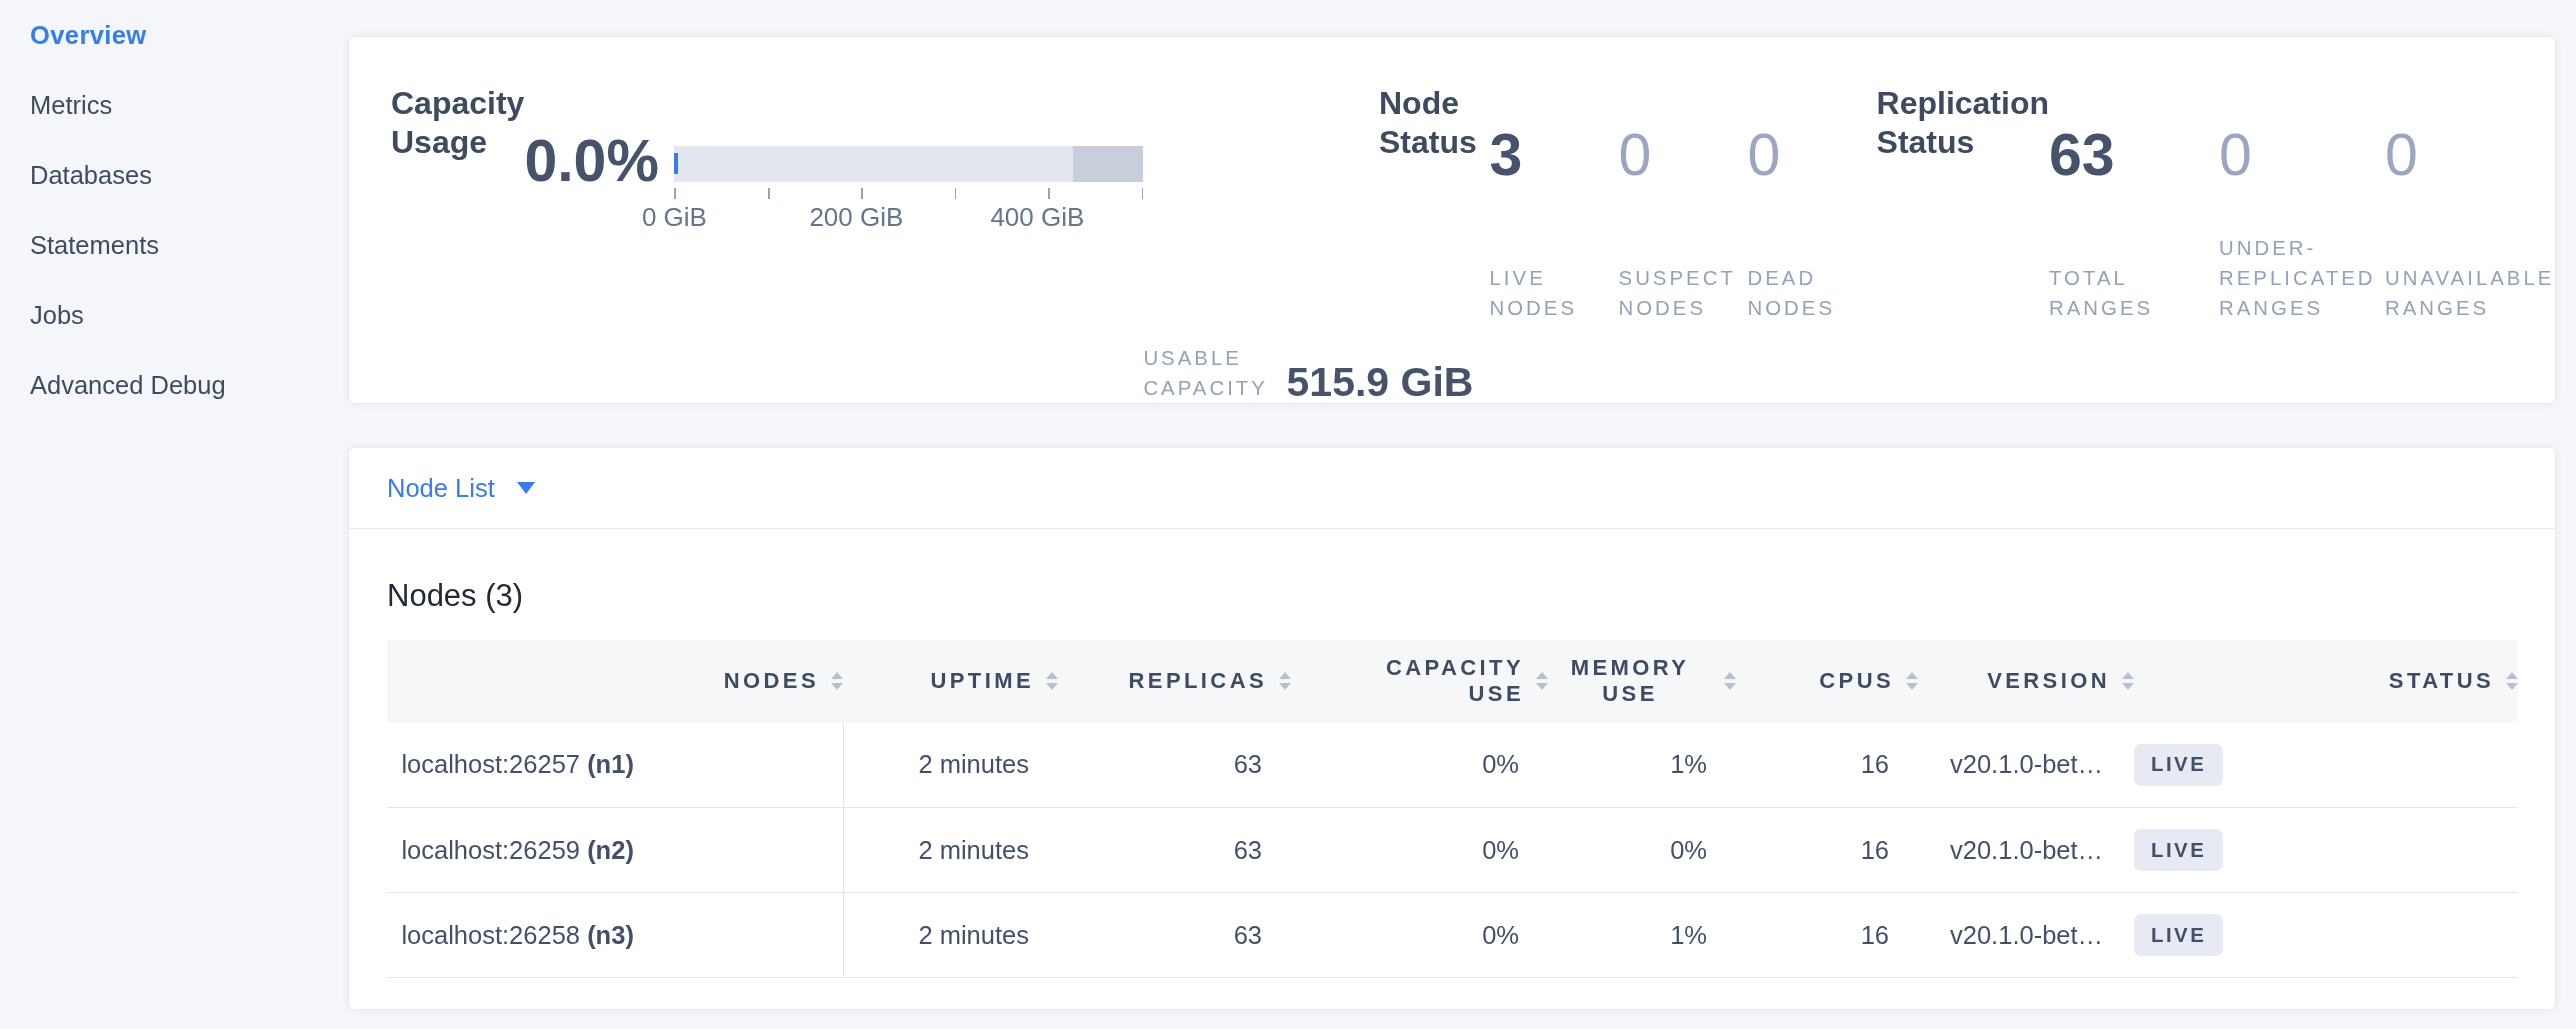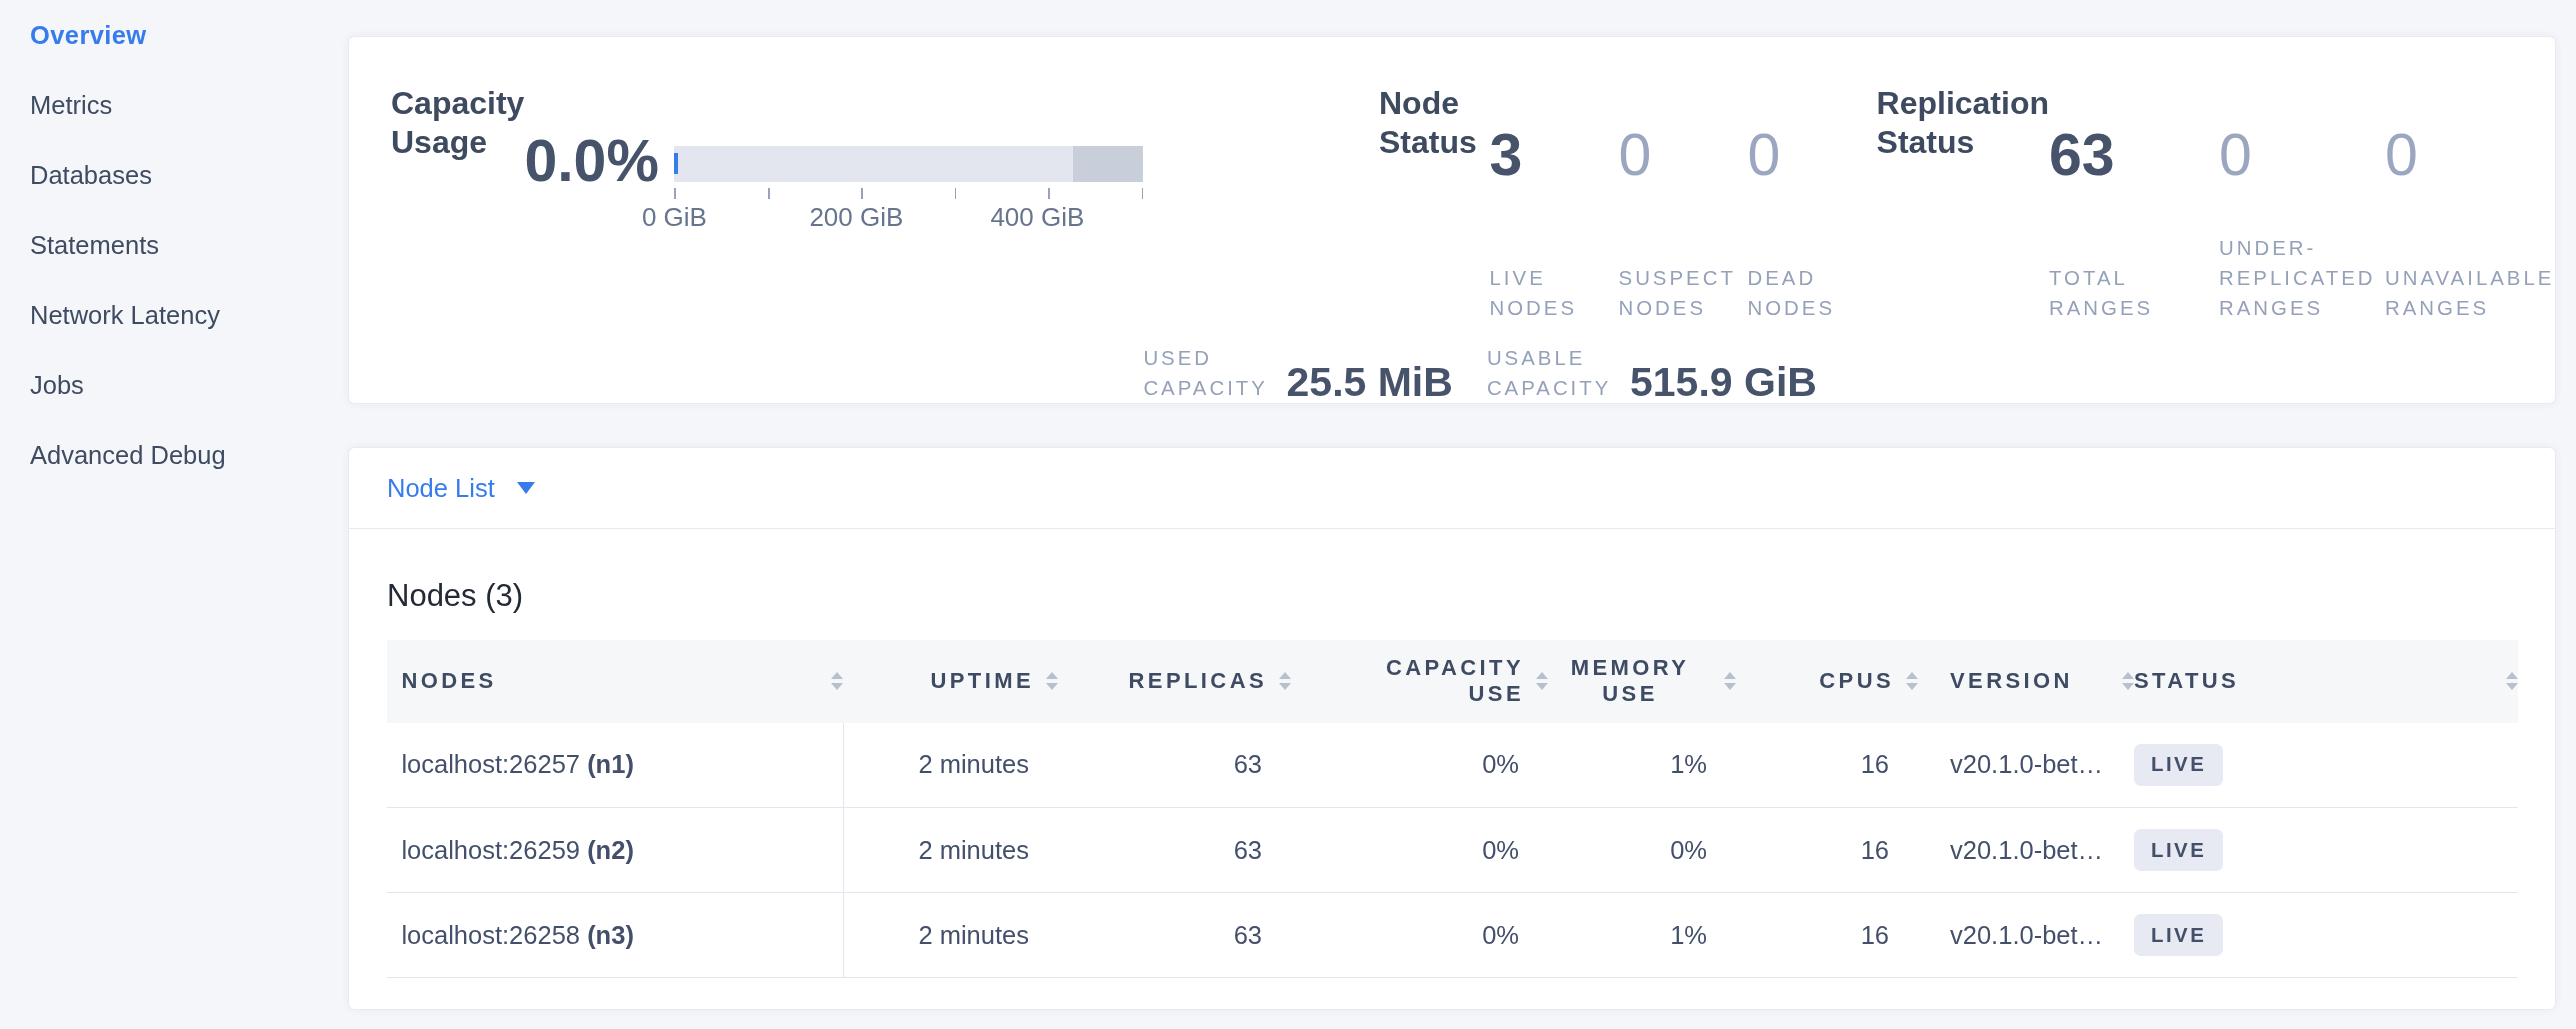--- a/index.html
+++ b/index.html
@@ -80,21 +80,21 @@
   .nl-caret{width:0;height:0;border-left:9.3px solid transparent;border-right:9.3px solid transparent;border-top:12px solid var(--accent);margin-left:22px;}
 
   .nl-content{padding:0 38px;}
   .nl-title{margin-top:48px;font-size:31px;line-height:37px;font-weight:500;color:#232a36;}
 
   table{border-collapse:collapse;table-layout:fixed;width:2131px;margin-top:25.5px;}
   thead tr{height:83px;background:var(--thead-bg);}
   th{font-size:22px;font-weight:700;letter-spacing:3.4px;color:#3e4b63;vertical-align:middle;cursor:pointer;}
   th .h{display:flex;align-items:center;gap:12px;}
   th.r .h{justify-content:flex-end;}
-  th.l .h{justify-content:space-between;}
+  th.l .h{justify-content:flex-end;}
   th .txt{display:inline-block;}
   th.col-capuse .txt{max-width:153px;text-align:right;}
   .sort{display:inline-flex;flex-direction:column;gap:4.2px;flex:0 0 auto;}
   .sort i{display:block;width:0;height:0;border-left:6px solid transparent;border-right:6px solid transparent;}
   .sort .up{border-bottom:7.6px solid #b9c0cd;}
   .sort .down{border-top:7.6px solid #b9c0cd;}
 
   tbody tr{height:85px;border-bottom:1.7px solid var(--row-border);}
   td{font-size:25.5px;color:#44506b;vertical-align:middle;}
   td.r{text-align:right;padding-right:29px;}
@@ -106,21 +106,20 @@
 </style>
 </head>
 <body>
 
 <nav class="sidebar">
   <ul>
     <li class="active">Overview</li>
     <li>Metrics</li>
     <li>Databases</li>
     <li>Statements</li>
-    <li>Network Latency</li>
     <li>Jobs</li>
     <li>Advanced Debug</li>
   </ul>
 </nav>
 
 <section class="panel summary">
 
   <div class="section sec-capacity">
     <h2 class="sec-title">Capacity Usage</h2>
     <div class="cap-row">
@@ -139,24 +138,20 @@
             <i></i>
         </div>
         <div class="tick-labels">
           <span class="tl-0">0 GiB</span>
           <span class="tl-200">200 GiB</span>
           <span class="tl-400">400 GiB</span>
         </div>
       </div>
     </div>
     <div class="cap-stats">
-      <div class="cap-stat">
-        <div class="stat-label" style="max-width:149px">USED CAPACITY</div>
-        <div class="cap-value">25.5 MiB</div>
-      </div>
       <div class="cap-stat">
         <div class="stat-label" style="max-width:149px">USABLE CAPACITY</div>
         <div class="cap-value">515.9 GiB</div>
       </div>
     </div>
   </div>
 
   <div class="section sec-nodestatus">
     <h2 class="sec-title">Node Status</h2>
     <div class="stat-row">

